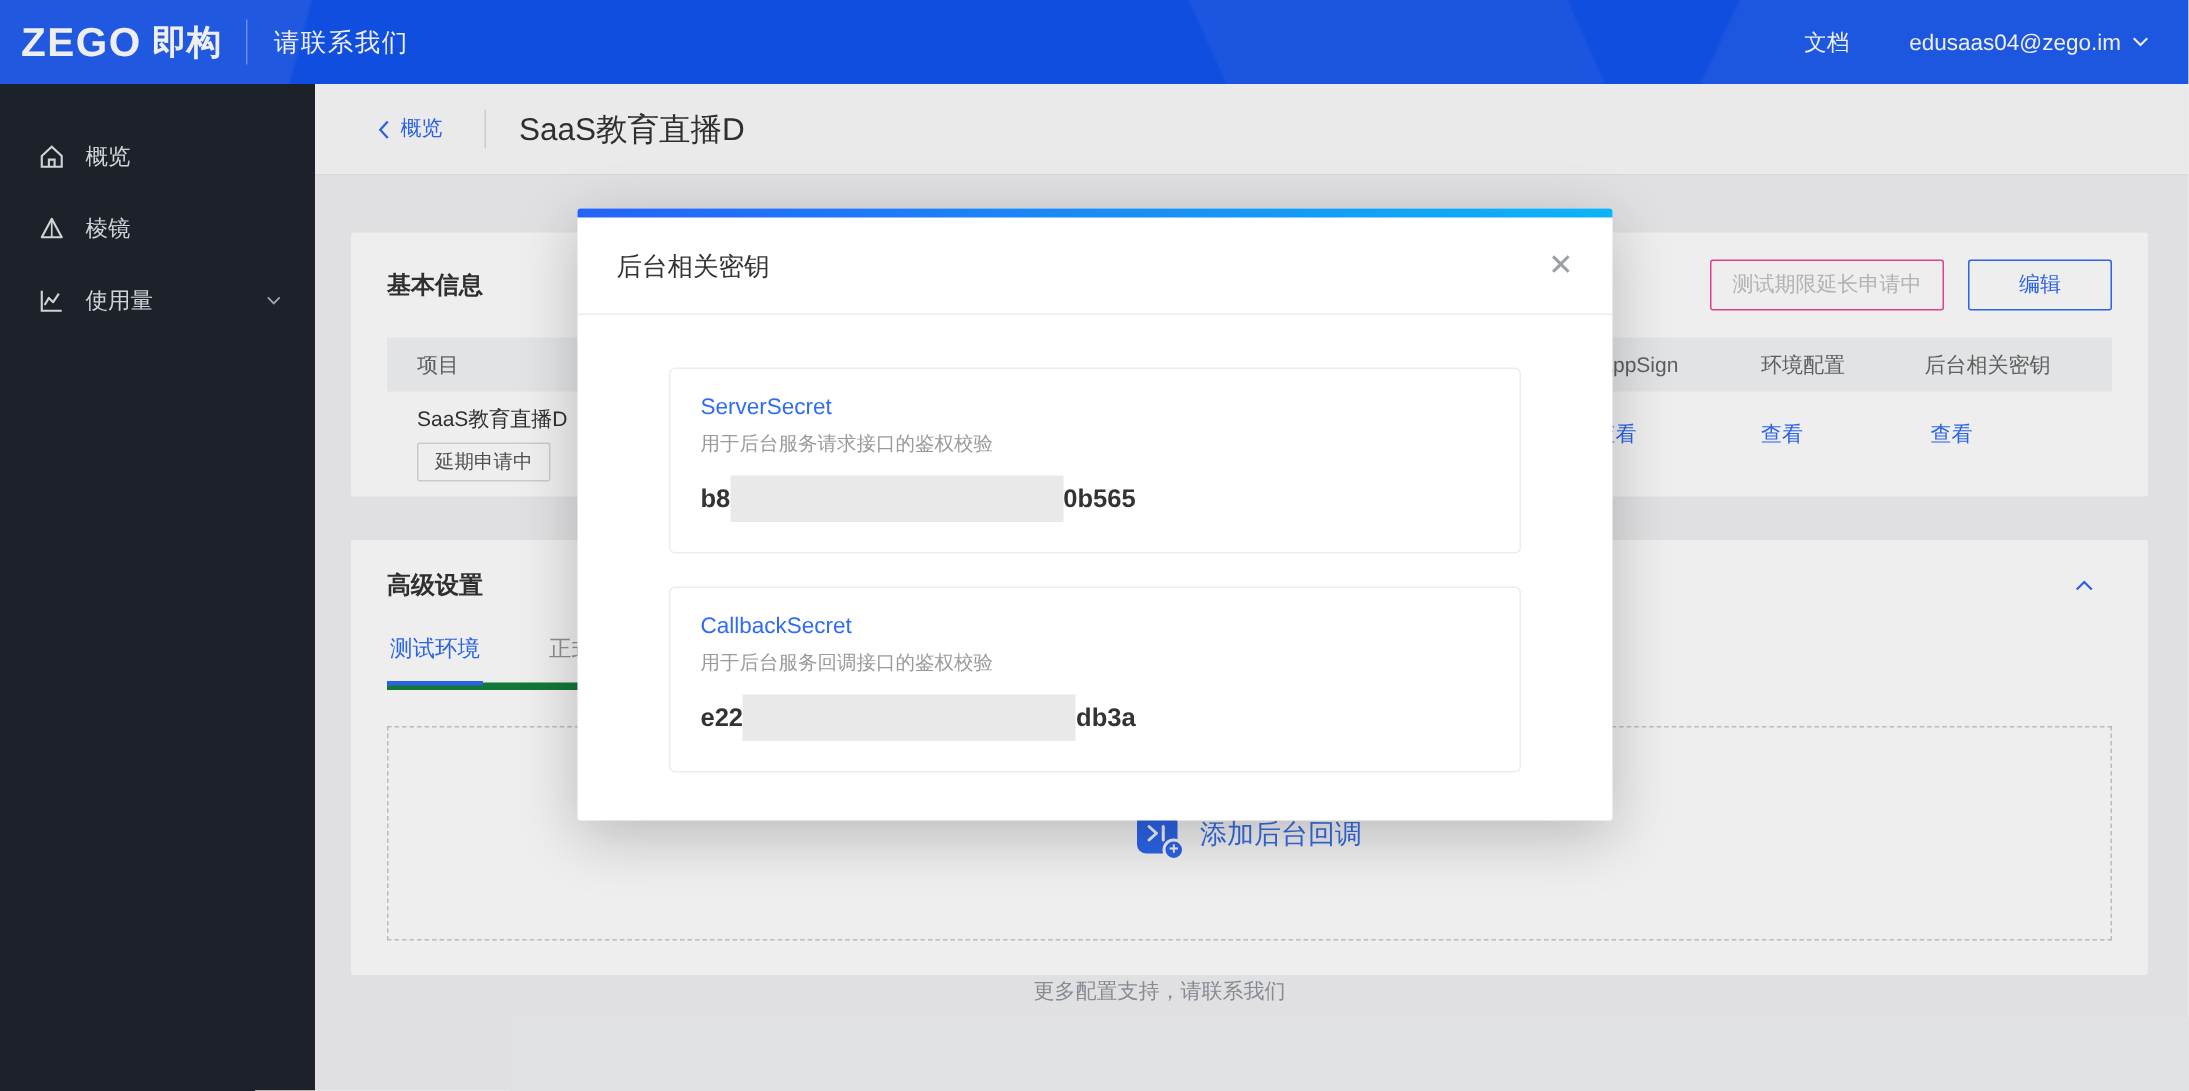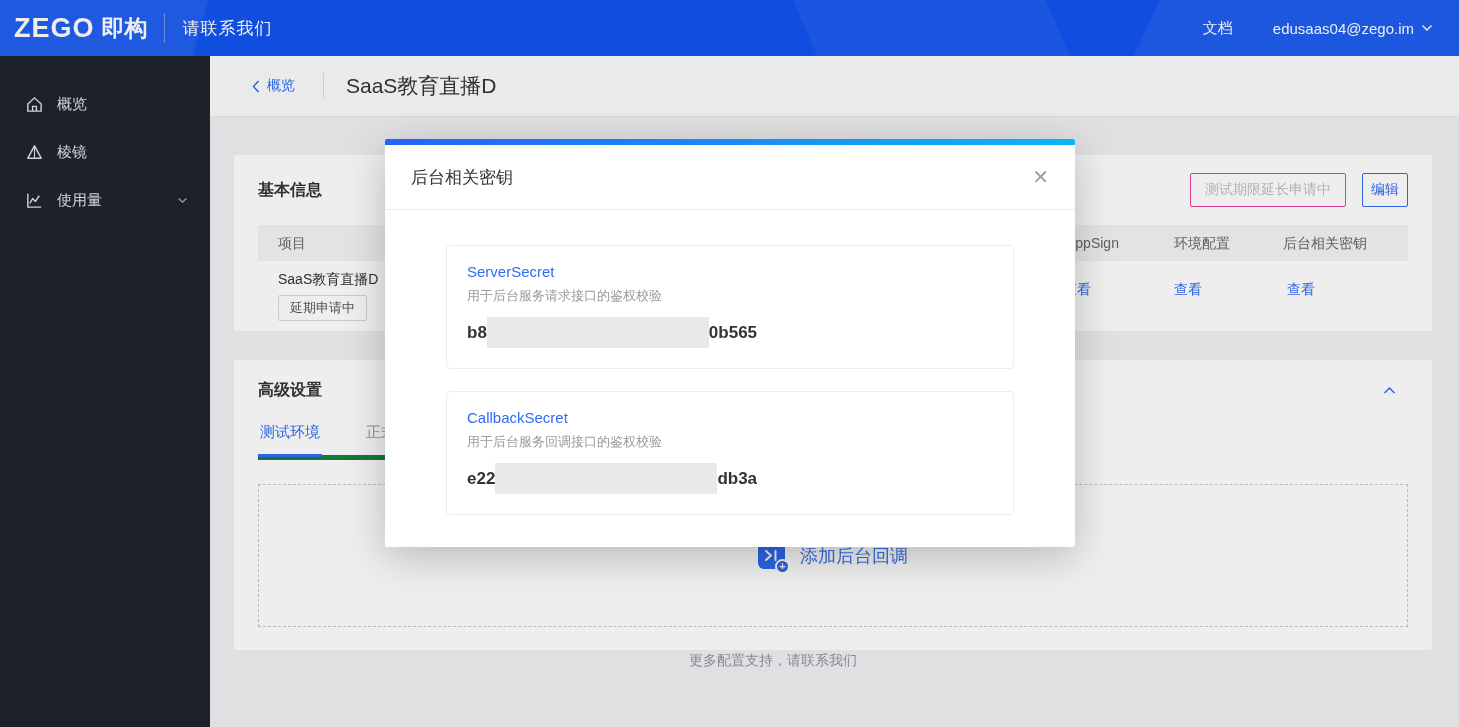--- a/index.html
+++ b/index.html
@@ -49,21 +49,21 @@
   .bc-sep { width:1px; height:26px; background:#dcdcdc; margin:0 22px 0 28px; }
   .bc-title { font-size:21px; color:#333; font-weight:400; }
   
   .card { position:absolute; left:24px; width:1198px; background:#fff; border-radius:2px; }
   .card-basic { top:99px; height:176px; padding:18px 24px; }
   .card-head { display:flex; align-items:center; }
   .card-title { font-size:16px; font-weight:700; color:#333; }
   .head-actions { margin-left:auto; display:flex; align-items:center; }
   .btn { font-size:14px; border-radius:2px; background:#fff; cursor:pointer; display:inline-block; text-align:center; }
   .btn-disabled { color:#bfbfbf; border:1px solid #ec4899; padding:7px 14px; cursor:not-allowed; }
-  .btn-edit { color:#2f6bf5; border:1px solid #2f6bf5; padding:7px 8px; margin-left:16px; }
+  .btn-edit { color:#2f6bf5; border:1px solid #2f6bf5; padding:7px 33px; margin-left:16px; }
   .tbl { margin-top:18px; position:relative; width:1150px; }
   .tbl-head { position:relative; height:36px; background:#f3f4f6; }
   .tbl-head span { position:absolute; top:0; line-height:36px; font-size:14px; color:#666; white-space:nowrap; }
   .th-0 { left:20px; } .th-1 { left:808px; } .th-2 { left:916px; } .th-3 { left:1025px; }
   .tbl-row { position:relative; height:70px; }
   .cell-project { position:absolute; left:20px; top:10px; font-size:14px; color:#333; }
   .badge {
     display:inline-block; margin-top:6px; border:1px solid #d9d9d9; color:#555;
     font-size:13px; padding:3px 11px; border-radius:2px; background:#fff;
   }

